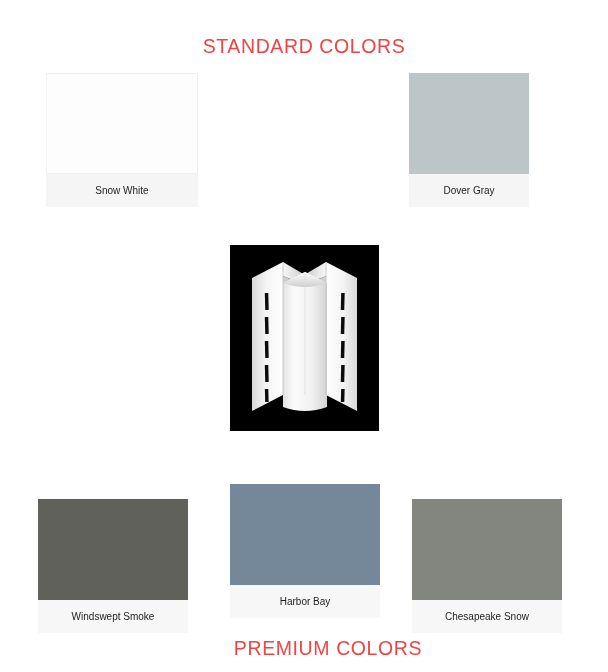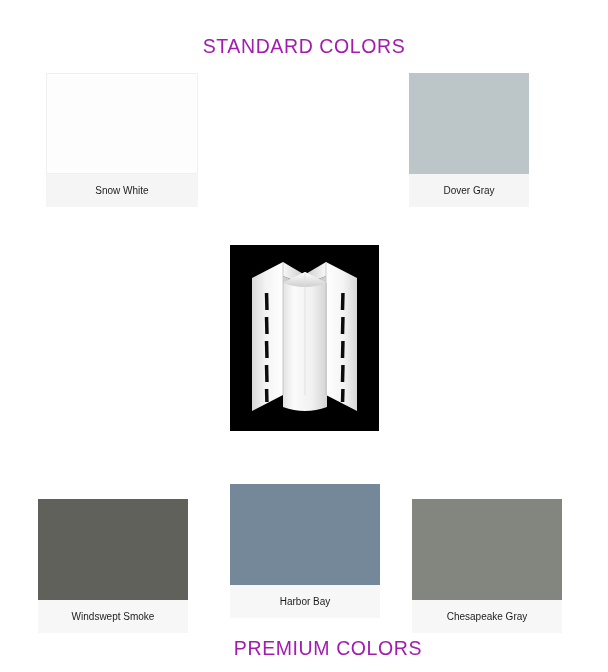--- a/index.html
+++ b/index.html
@@ -22,21 +22,21 @@
   }
 
   
   .section-title {
     position: absolute;
     left: 0;
     width: 608px;
     text-align: center;
     font-size: 19.5px;
     letter-spacing: 0.6px;
-    color: #a21caf;
+    color: #ef4444;
     font-weight: 400;
     font-family: "Liberation Sans", sans-serif;
   }
   .title-standard { top: 35px; }
   .title-premium  { top: 637px; padding-left: 24px; }
 
   
   .swatch {
     position: absolute;
     box-sizing: border-box;
@@ -179,18 +179,18 @@
     <div class="swatch-label" style="background: rgb(247, 247, 247);">Windswept Smoke</div>
   </div>
 
   <div class="swatch" id="swatch-harbor-bay">
     <div class="swatch-color" style="background: rgb(116, 136, 154);"></div>
     <div class="swatch-label" style="background: rgb(247, 247, 247);">Harbor Bay</div>
   </div>
 
   <div class="swatch" id="swatch-chesapeake-gray">
     <div class="swatch-color" style="background: rgb(130, 134, 127);"></div>
-    <div class="swatch-label" style="background: rgb(247, 247, 247);">Chesapeake Gray</div>
+    <div class="swatch-label" style="background: rgb(247, 247, 247);">Chesapeake Snow</div>
   </div>
 
   <div class="section-title title-premium">PREMIUM COLORS</div>
 
 </div>
 
 </body></html>

